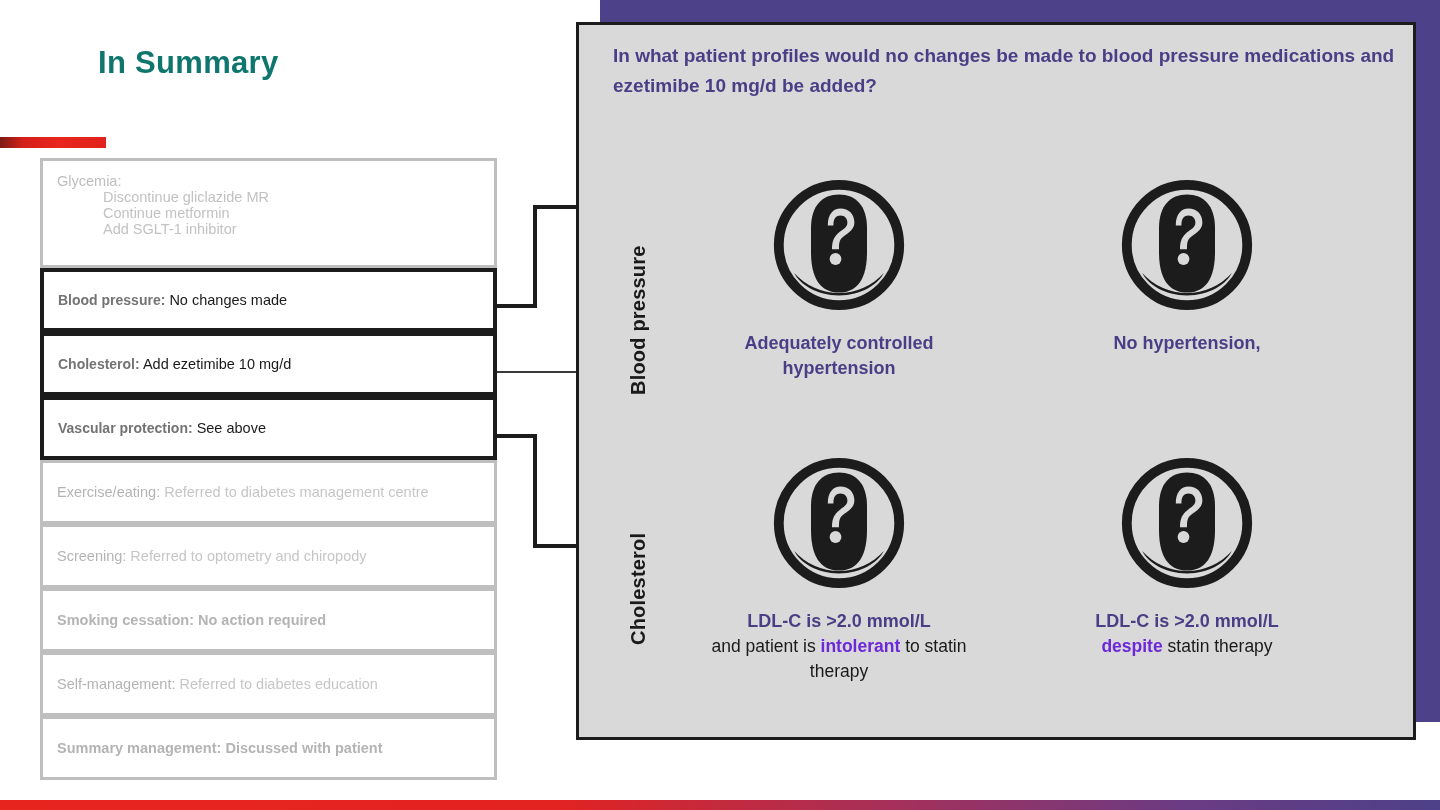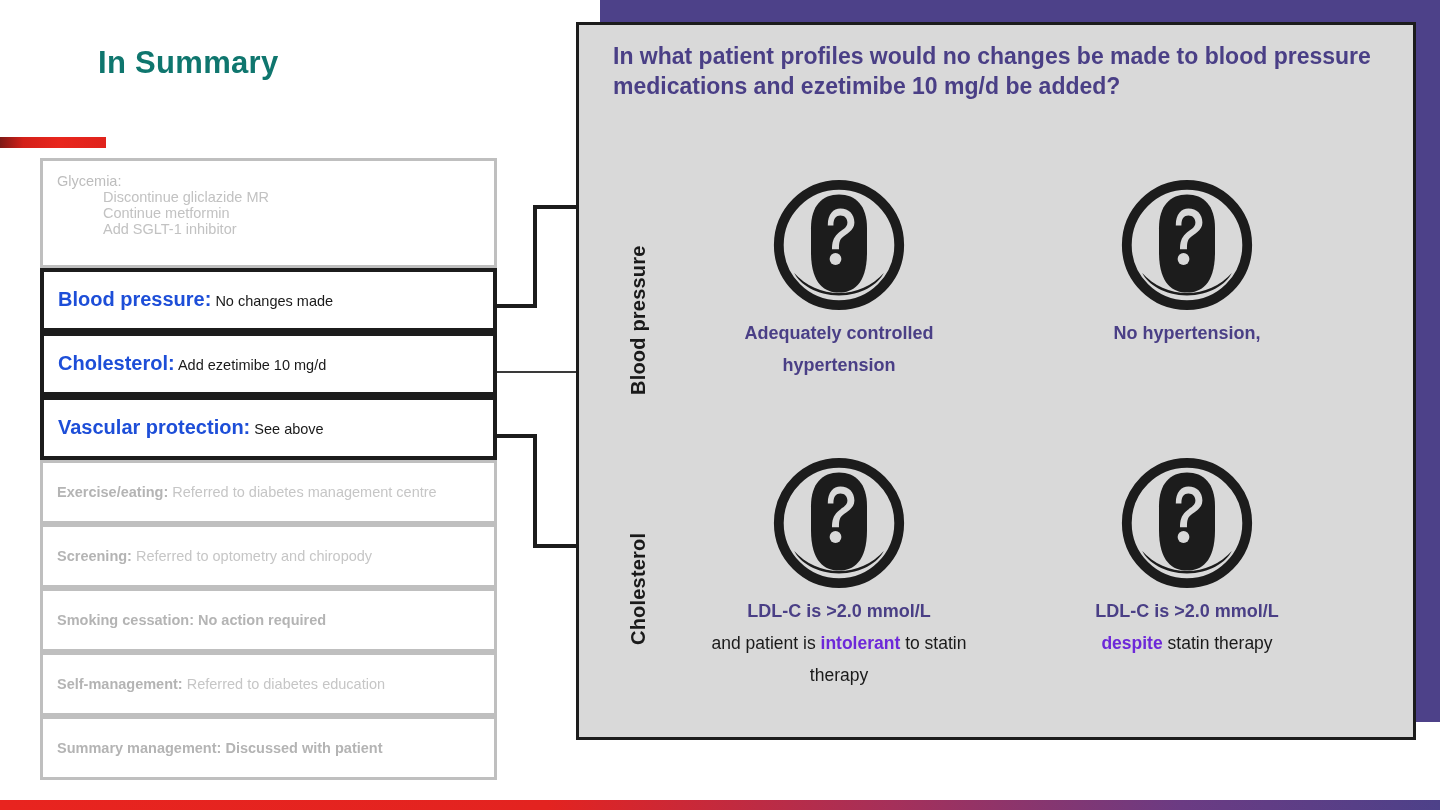--- a/index.html
+++ b/index.html
@@ -19,44 +19,44 @@
   #page-title{position:absolute;left:98px;top:45px;font-size:31px;font-weight:bold;
         color:#0f766e;letter-spacing:.3px;}
 
   #left-column{position:absolute;left:40px;top:158px;width:457px;}
   .sum-box{box-sizing:border-box;width:457px;margin-bottom:0px;background:#ffffff;
         display:flex;align-items:center;padding:0 14px;}
   .sum-box.dim{border:3px solid #bfbfbf;height:64px;}
   .sum-box.strong{border:4px solid #1c1c1c;height:64px;}
   .sum-box.tall{border:3px solid #bfbfbf;height:110px;align-items:flex-start;padding-top:12px;}
   .sum-line{font-size:14.5px;line-height:21px;}
-  .lbl-strong{font-weight:bold;color:#1d4ed8;font-size:20px;}
+  .lbl-strong{font-weight:bold;color:#737373;font-size:14px;}
   .val-strong{font-weight:normal;color:#1a1a1a;font-size:14.5px;}
-  .lbl-dim{font-weight:bold;color:#b4b4b4;font-size:14.5px;}
+  .lbl-dim{font-weight:normal;color:#b4b4b4;font-size:14.5px;}
   .val-dim{font-weight:normal;color:#c6c6c6;font-size:14.5px;}
   .all-dim-bold{font-weight:bold;color:#b4b4b4;font-size:14.5px;}
   .gly-head{color:#bdbdbd;font-size:14.5px;}
   .gly-sub{color:#c2c2c2;font-size:14.5px;padding-left:46px;}
 
   
   .conn{position:absolute;background:#1c1c1c;}
   .conn-thin{position:absolute;background:#3a3a3a;}
 
   
   #right-panel{position:absolute;left:576px;top:22px;width:840px;height:718px;
         background:#d9d9d9;border:3px solid #1c1c1c;box-sizing:border-box;}
-  #panel-question{position:absolute;left:34px;top:16px;width:790px;font-size:23px;
+  #panel-question{position:absolute;left:34px;top:16px;width:790px;font-size:19px;
         font-weight:bold;color:#4a3f86;line-height:30px;}
 
   .row-label{position:absolute;font-size:20px;font-weight:bold;color:#1a1a1a;
         writing-mode:vertical-rl;transform:rotate(180deg);letter-spacing:.2px;}
 
   .quad{position:absolute;width:300px;text-align:center;}
   .quad-icon{margin:0 auto;display:block;}
-  .quad-cap{margin-top:2px;font-size:17.5px;line-height:32px;color:#1a1a1a;}
+  .quad-cap{margin-top:16px;font-size:17.5px;line-height:25px;color:#1a1a1a;}
   .cap-hl{color:#4a3f86;font-weight:bold;font-size:18px;}
   .cap-reg{color:#1a1a1a;font-weight:normal;}
   .cap-b{font-weight:bold;color:#6d28d9;}
 </style>
 </head>
 <body>
 
 <div id="top-purple-bar"></div>
 <div id="right-purple-bar"></div>
 <div id="bottom-gradient-bar"></div>

